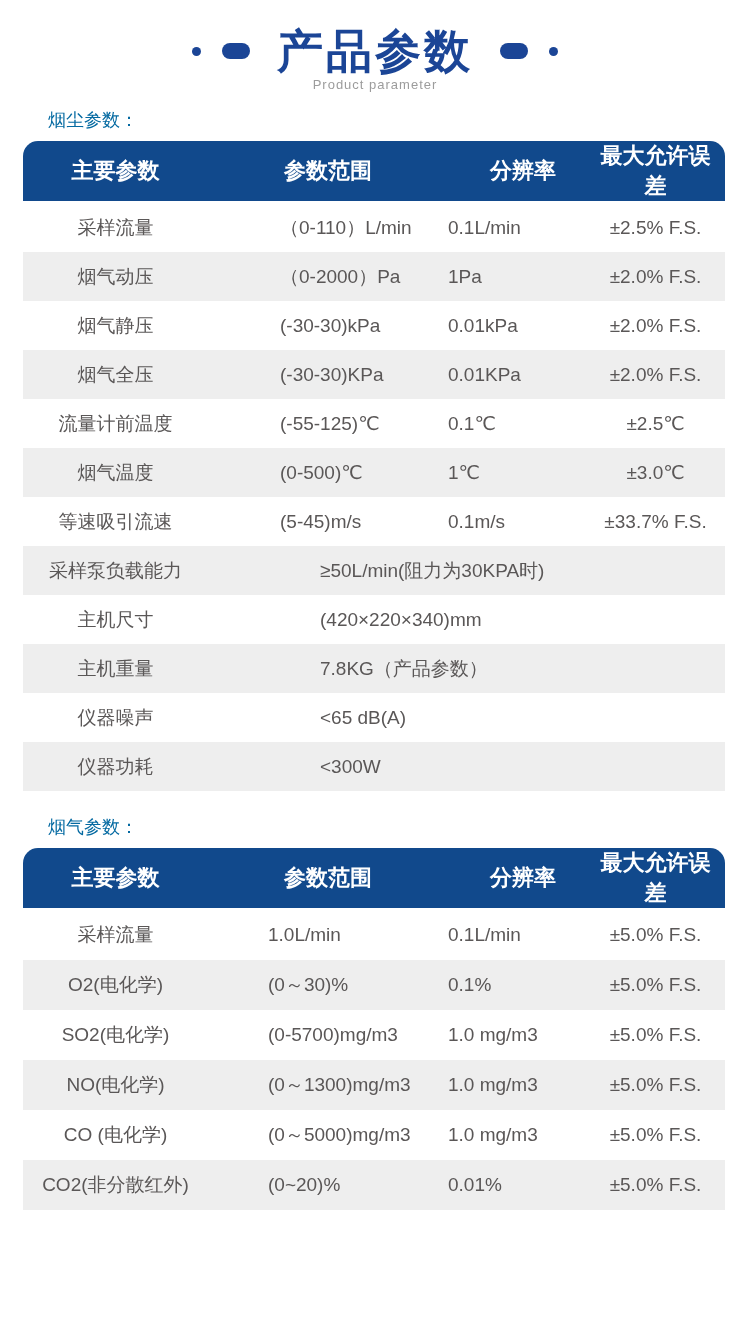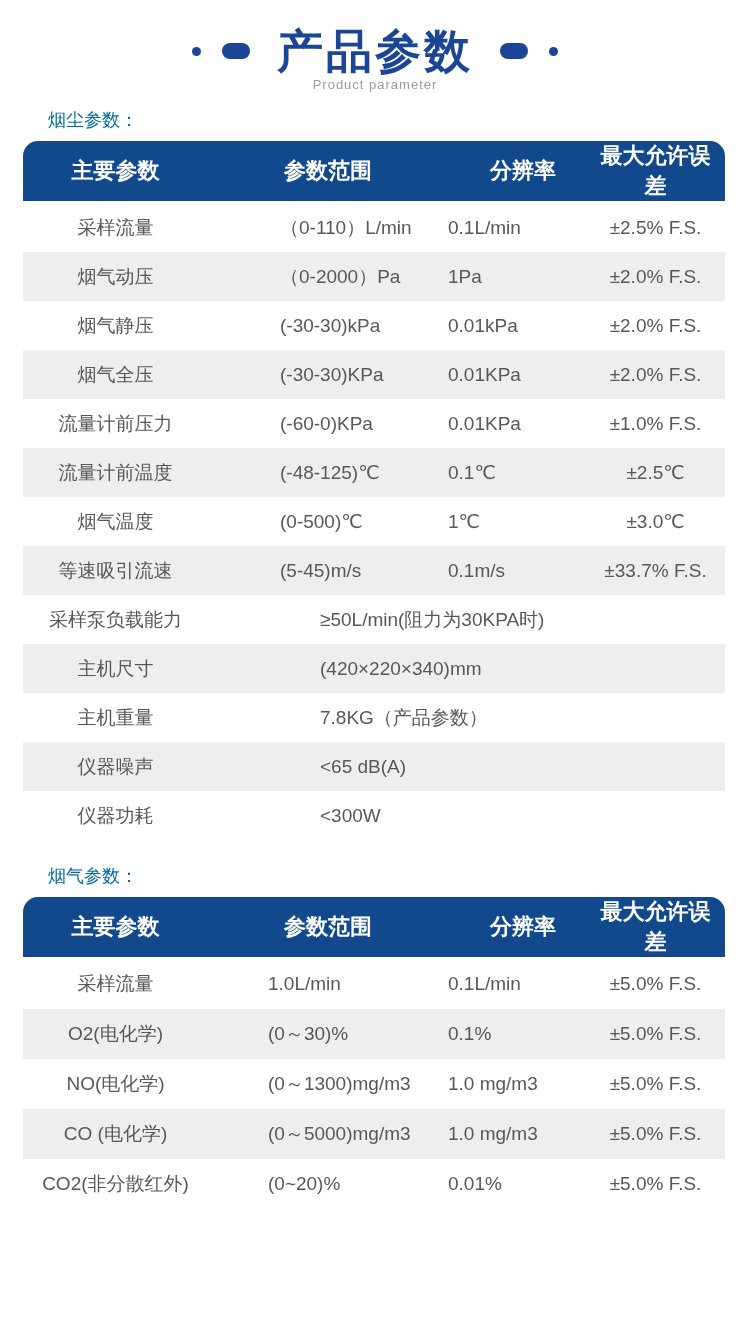--- a/index.html
+++ b/index.html
@@ -141,28 +141,22 @@
         <td class="c3">0.01kPa</td>
         <td class="c4">±2.0% F.S.</td>
       </tr>
       <tr>
         <td class="c1">烟气全压</td>
         <td class="c2">(-30-30)KPa</td>
         <td class="c3">0.01KPa</td>
         <td class="c4">±2.0% F.S.</td>
       </tr>
       <tr>
-        <td class="c1">流量计前压力</td>
-        <td class="c2">(-60-0)KPa</td>
-        <td class="c3">0.01KPa</td>
-        <td class="c4">±1.0% F.S.</td>
-      </tr>
-      <tr>
         <td class="c1">流量计前温度</td>
-        <td class="c2">(-48-125)℃</td>
+        <td class="c2">(-55-125)℃</td>
         <td class="c3">0.1℃</td>
         <td class="c4">±2.5℃</td>
       </tr>
       <tr>
         <td class="c1">烟气温度</td>
         <td class="c2">(0-500)℃</td>
         <td class="c3">1℃</td>
         <td class="c4">±3.0℃</td>
       </tr>
       <tr>
@@ -218,20 +212,26 @@
         <td class="c3">0.1L/min</td>
         <td class="c4">±5.0% F.S.</td>
       </tr>
       <tr>
         <td class="c1">O2(电化学)</td>
         <td class="c2">(0～30)%</td>
         <td class="c3">0.1%</td>
         <td class="c4">±5.0% F.S.</td>
       </tr>
       <tr>
+        <td class="c1">SO2(电化学)</td>
+        <td class="c2">(0-5700)mg/m3</td>
+        <td class="c3">1.0 mg/m3</td>
+        <td class="c4">±5.0% F.S.</td>
+      </tr>
+      <tr>
         <td class="c1">NO(电化学)</td>
         <td class="c2">(0～1300)mg/m3</td>
         <td class="c3">1.0 mg/m3</td>
         <td class="c4">±5.0% F.S.</td>
       </tr>
       <tr>
         <td class="c1">CO (电化学)</td>
         <td class="c2">(0～5000)mg/m3</td>
         <td class="c3">1.0 mg/m3</td>
         <td class="c4">±5.0% F.S.</td>

